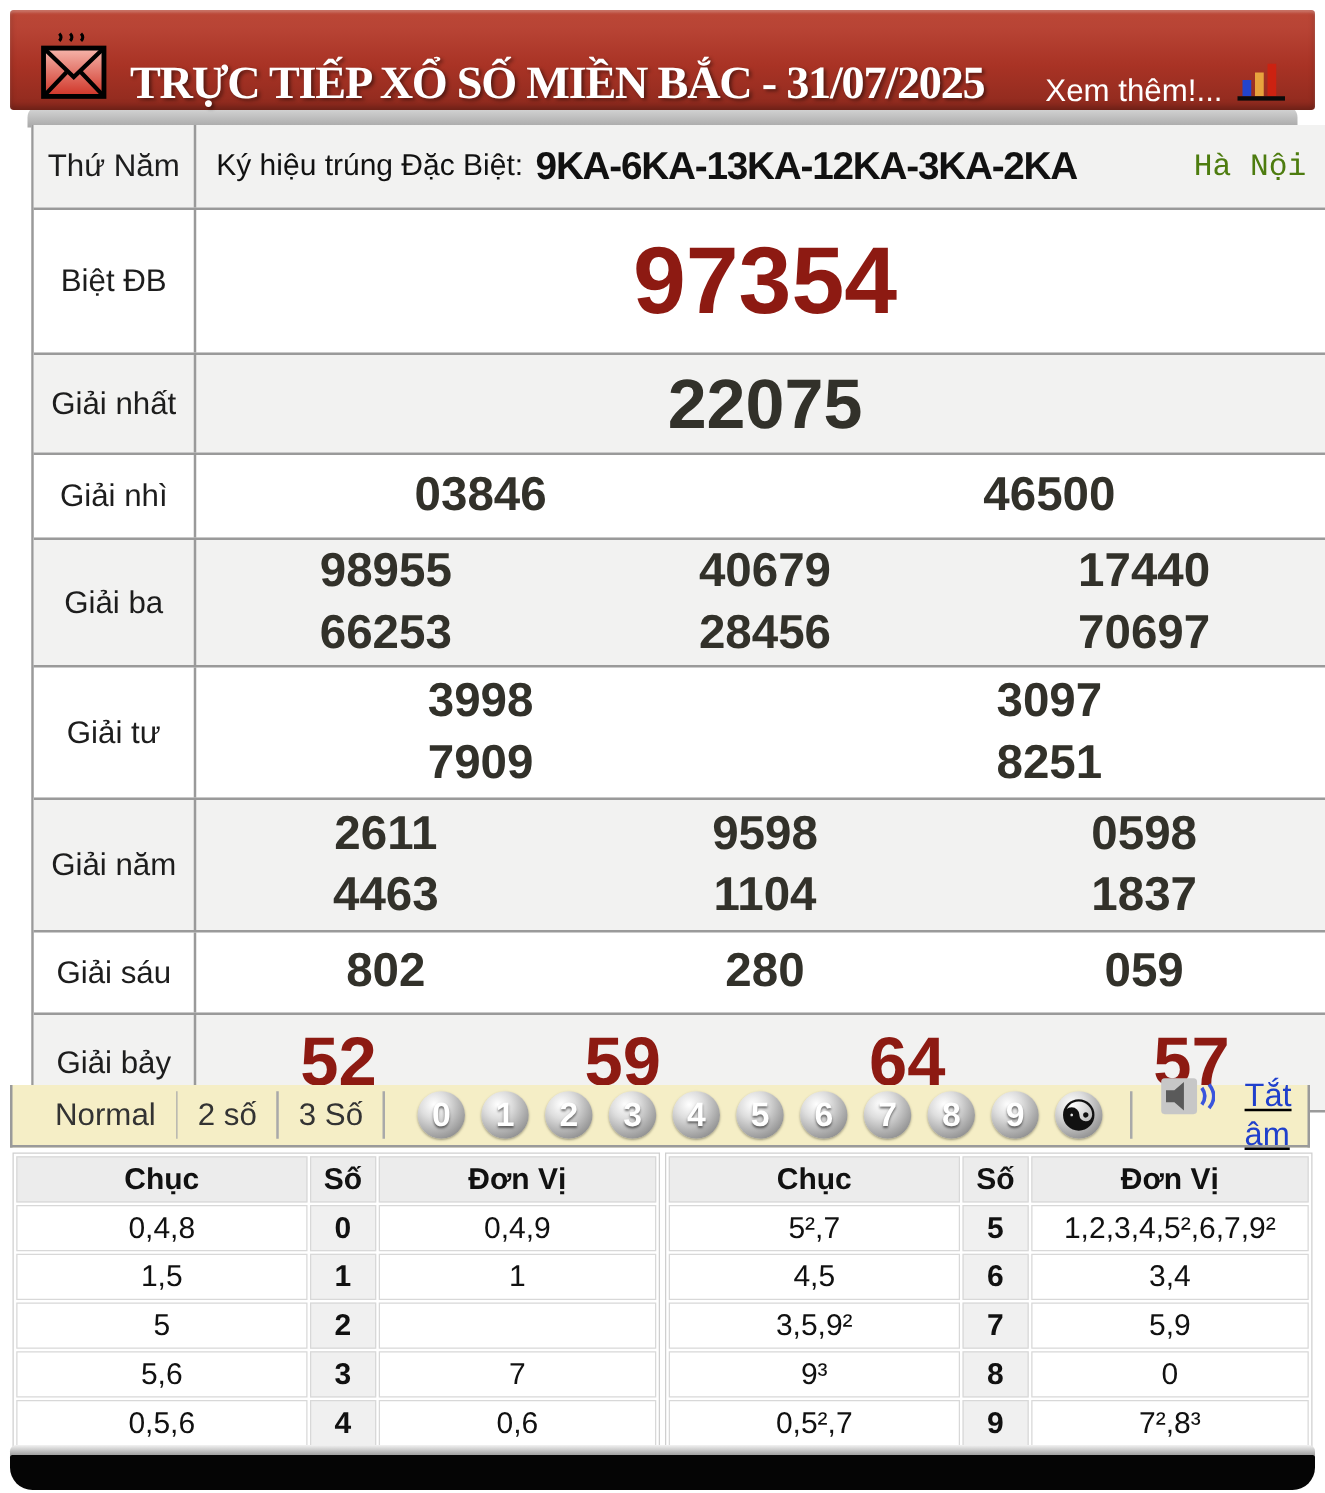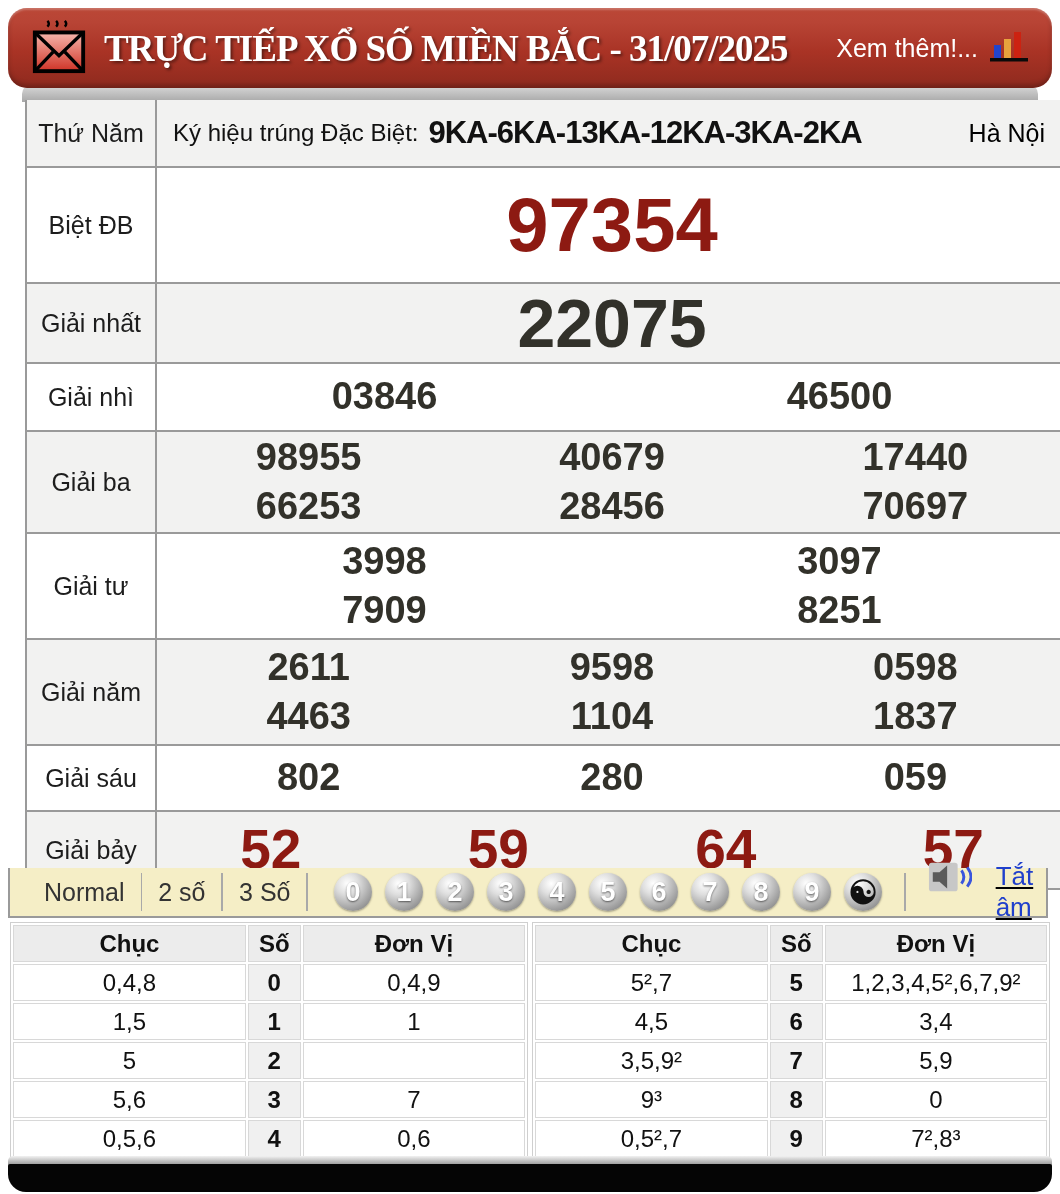--- a/index.html
+++ b/index.html
@@ -4,21 +4,21 @@
 <style>
   html,body{margin:0;padding:0;background:#fff;}
   body{font-family:"Liberation Sans", sans-serif; width:1060px;}
   .page{position:relative;width:1060px;height:1194px;background:#fff;overflow:hidden;}
 
   
   .top-strip{position:absolute;left:22px;top:84px;width:1016px;height:18px;
     background:linear-gradient(#dcdcdc,#a8a8a8);border-radius:10px 10px 0 0;z-index:1;}
   .header{position:absolute;left:8px;top:8px;width:1044px;height:80px;z-index:2;
     background:linear-gradient(180deg,#c8564394 0%,#b84435 18%,#a93325 55%,#8e2a1e 100%),#a93325;
-    border-radius:19px;display:flex;align-items:center;padding:0 22px;box-sizing:border-box;
+    border-radius:3px;display:flex;align-items:flex-end;padding:0 22px;box-sizing:border-box;
     box-shadow:inset 0 2px 2px rgba(255,255,255,.25), inset 0 -3px 5px rgba(0,0,0,.25);}
   .title{margin-left:16px;color:#fff;font-family:"Liberation Serif",serif;font-weight:bold;
     font-size:37px;letter-spacing:-1px;white-space:nowrap;text-shadow:2px 2px 3px rgba(0,0,0,.45);}
   .more{color:#fff;font-size:25px;white-space:nowrap;cursor:pointer;}
   .spacer{flex:1;}
   .chart-ic{margin-left:10px;cursor:pointer;}
 
   
   .prize-table{position:absolute;left:25px;top:100px;width:1040px;z-index:2;
     border:2px solid #9a9a9a;border-top:none;background:#fff;}
@@ -29,28 +29,28 @@
     align-items:center;justify-content:center;font-size:25px;color:#1d1d1d;}
   .pvals{flex:1;display:grid;align-content:center;justify-items:center;}
   .c1{grid-template-columns:1fr;}
   .c2{grid-template-columns:1fr 1fr;}
   .c3{grid-template-columns:1fr 1fr 1fr;}
   .c4{grid-template-columns:1fr 1fr 1fr 1fr;}
   .num{font-weight:bold;color:#32312a;font-size:38px;line-height:1.3;}
   .h0{height:66px;} .hdb{height:114px;} .h1{height:78px;} .h2{height:66px;}
   .h3{height:100px;} .h4{height:104px;} .h5{height:104px;} .h6{height:64px;} .h7{height:76px;}
   .sz-db .num{font-size:76px;color:#8d1a12;}
-  .sz-1st .num{font-size:68px;}
+  .sz-1st .num{font-size:56px;}
   .sz-7th .num{font-size:55px;color:#8d1a12;}
 
   
   .subrow{flex:1;display:flex;align-items:center;padding:0 16px;}
   .klabel{font-size:24px;color:#111;white-space:nowrap;}
   .kvalue{font-size:31px;font-weight:bold;color:#111;margin-left:10px;white-space:nowrap;letter-spacing:-1px;}
-  .region{font-family:Liberation Sans, sans-serif;font-size:25px;color:#000000;margin-left:auto;padding-right:6px;}
+  .region{font-family:Liberation Mono, monospace;font-size:25px;color:#4d7c0f;margin-left:auto;padding-right:6px;}
 
   
   .toolbar{position:absolute;left:8px;top:868px;width:1040px;height:50px;z-index:2;
     background:#f5eec6;border:2px solid #9a9a9a;border-top:none;display:flex;align-items:center;
     padding:0 0 0 18px;box-sizing:border-box;}
   .mode{font-size:25px;color:#333;padding:0 16px;cursor:pointer;white-space:nowrap;}
   .vsep{width:2px;height:38px;background:#a9a9a9;}
   .balls{display:flex;align-items:center;gap:13px;margin-left:26px;}
   .ball{width:38px;height:38px;border-radius:50%;cursor:pointer;
     background:radial-gradient(circle at 35% 28%,#ffffff 0%,#dedede 30%,#9c9c9c 72%,#707070 100%);

